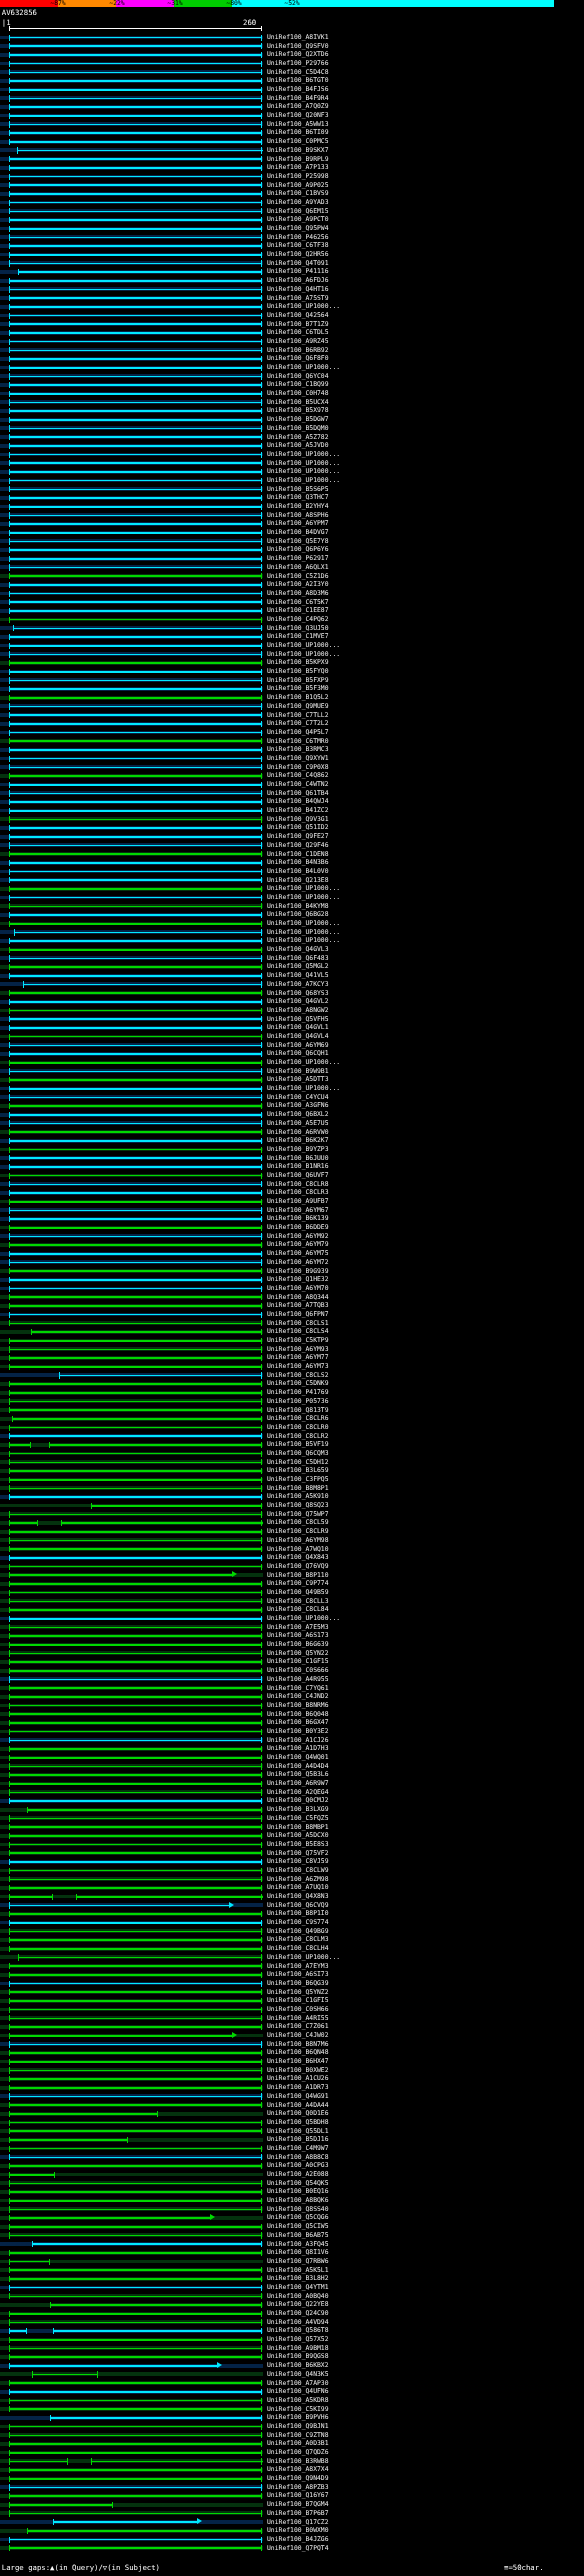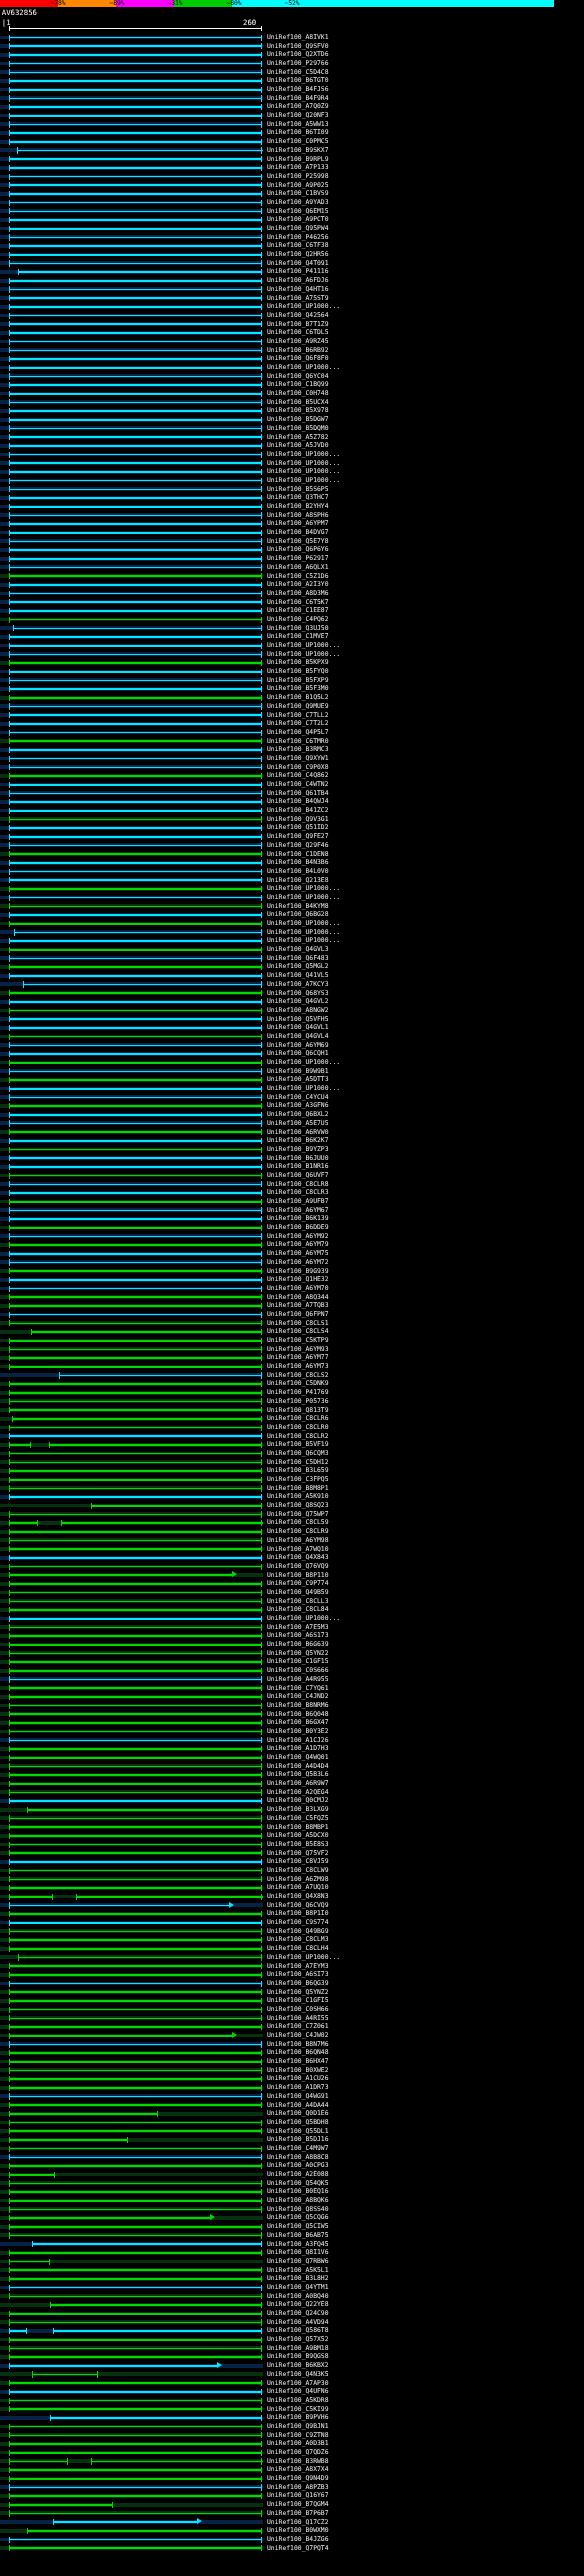--- a/index.html
+++ b/index.html
@@ -27,23 +27,23 @@
   .footer{position:absolute;top:2562px;left:0;width:585px;height:12px;color:#fff;font-size:7.3px;line-height:11px;}
   .footer-left{position:absolute;left:1.8px;}
   .footer-right{position:absolute;left:504px;}
 </style>
 </head>
 <body>
 
 <div class="canvas">
   <div class="scalebar">
       <div class="scale-seg" style="width: 58px; background: rgb(255, 0, 0);"></div>
-      <span class="scale-label" style="left: 58px;">~78%</span>
+      <span class="scale-label" style="left: 58px;">~87%</span>
       <div class="scale-seg" style="width: 58px; background: rgb(255, 136, 0);"></div>
-      <span class="scale-label" style="left: 117px;">~89%</span>
+      <span class="scale-label" style="left: 117px;">~22%</span>
       <div class="scale-seg" style="width: 58px; background: rgb(255, 0, 255);"></div>
       <span class="scale-label" style="left: 175px;">~31%</span>
       <div class="scale-seg" style="width: 58px; background: rgb(0, 204, 0);"></div>
       <span class="scale-label" style="left: 234px;">~80%</span>
       <div class="scale-seg" style="width: 322px; background: rgb(0, 255, 255);"></div>
       <span class="scale-label" style="left: 292px;">~52%</span>
     </div>
   <div class="query-name">AV632856</div>
   <div class="ruler">
     <span class="ruler-start">|1</span>
@@ -2090,14 +2090,18 @@
         <span class="hit-label">UniRef100_B4JZG6</span>
       </div>
       <div class="hit-row">
         <div class="row-glow" style="background: rgba(8, 110, 30, 0.45);"></div>
         <div class="hit-bar" style="left: 9.1px; width: 253px; background: rgb(0, 216, 0);"></div>
         <div class="bar-tick" style="left: 9.1px; background: rgb(0, 216, 0);"></div>
         <div class="bar-tick" style="left: 261px; background: rgb(0, 216, 0);"></div>
         <span class="hit-label">UniRef100_Q7PQT4</span>
       </div>
     </div>
+  <div class="footer">
+    <span class="footer-left">Large gaps:▲(in Query)/▽(in Subject)</span>
+    <span class="footer-right">≡=50char.</span>
+  </div>
 </div>
 
 
 </body></html>

